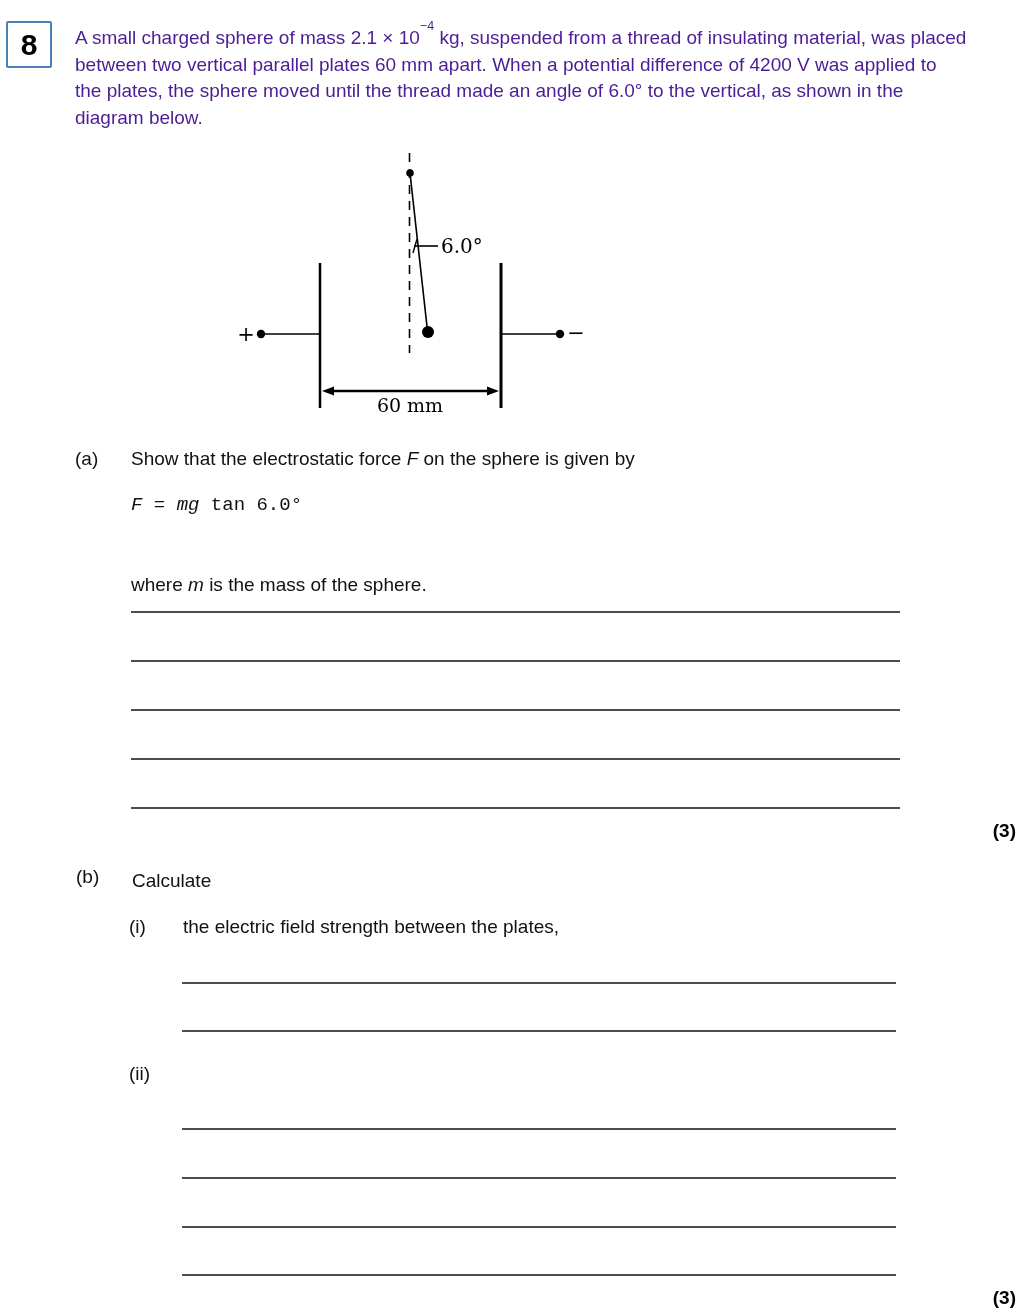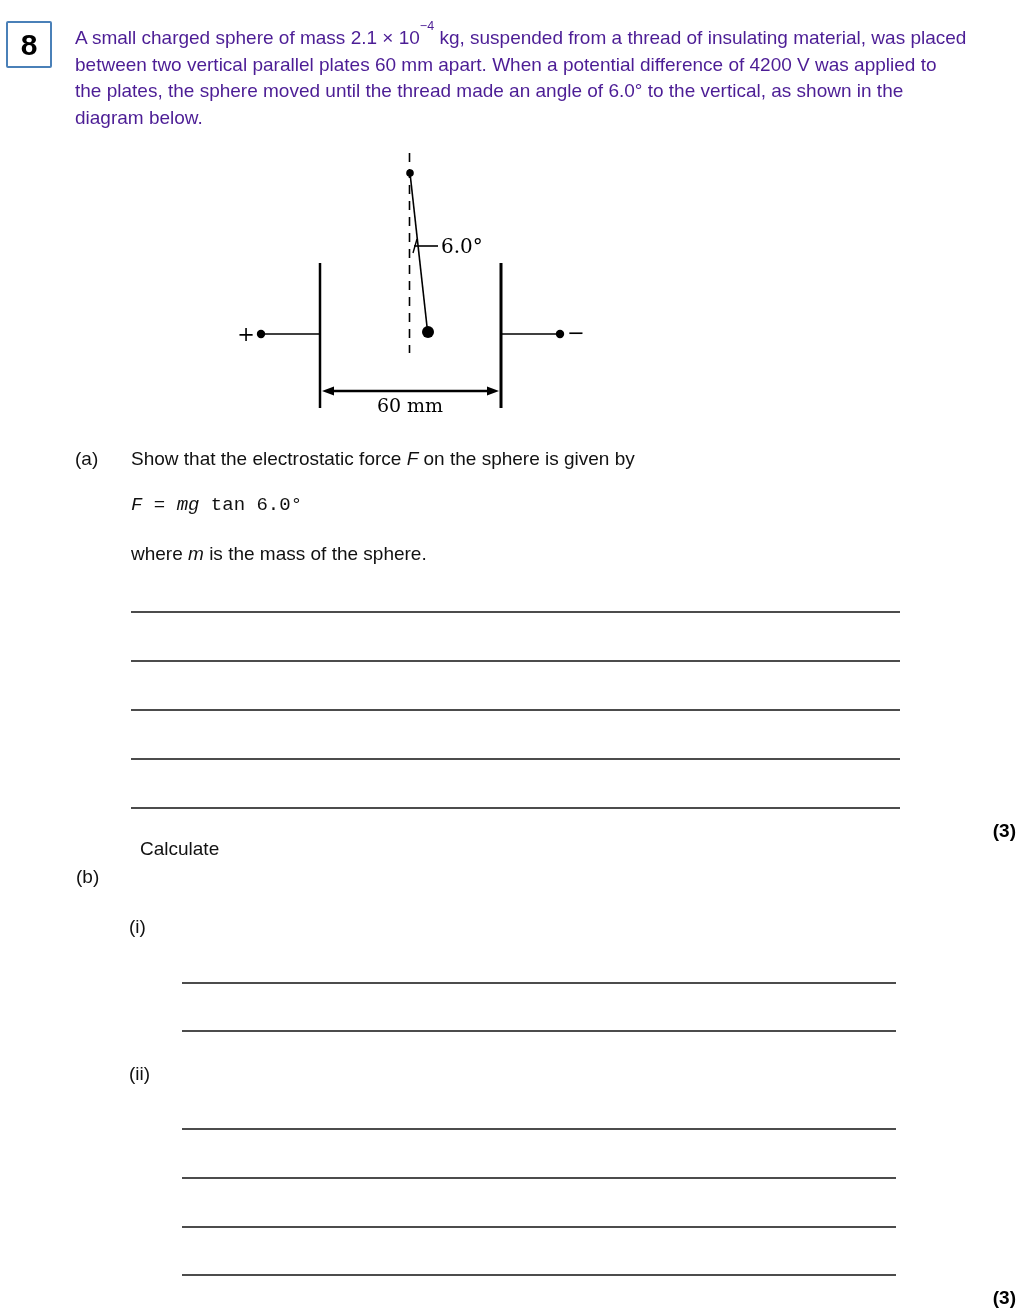--- a/index.html
+++ b/index.html
@@ -73,36 +73,37 @@
 
   <div class="abs t" style="left:75px; top:446px;">(a)</div>
   <div class="abs t" style="left:131px; top:446px;text-align:right;">
     <span>Show that the electrostatic force </span><span class="it">F</span><span> on the sphere is given by</span>
   </div>
 
   <div class="abs t" style="left:131px; top:493px;font-family:Liberation Mono, monospace;">
     <span class="it">F</span><span> = </span><span class="it">mg</span><span> tan 6.0°</span>
   </div>
 
-  <div class="abs t" style="left:131px; top:541px;">
+  <div class="abs t" style="left:131px; top:572px;">
     <span>where </span><span class="it">m</span><span> is the mass of the sphere.</span>
   </div>
 
   <div class="answer-line" style="left:131px; top:611px; width:769px;"></div>
   <div class="answer-line" style="left:131px; top:660px; width:769px;"></div>
   <div class="answer-line" style="left:131px; top:709px; width:769px;"></div>
   <div class="answer-line" style="left:131px; top:758px; width:769px;"></div>
   <div class="answer-line" style="left:131px; top:807px; width:769px;"></div>
 
   <div class="marks" style="top:820px;">(3)</div>
 
   <div class="abs t" style="left:76px; top:864px;">(b)</div>
-  <div class="abs t" style="left:132px; top:836px;margin-left:8px;">Calculate</div>
+  <div class="abs t" style="left:132px; top:868px;">Calculate</div>
 
   <div class="abs t" style="left:129px; top:914px;">(i)</div>
+  <div class="abs t" style="left:183px; top:914px;">the electric field strength between the plates,</div>
 
   <div class="answer-line" style="left:182px; top:982px; width:714px;"></div>
   <div class="answer-line" style="left:182px; top:1030px; width:714px;"></div>
 
   <div class="abs t" style="left:129px; top:1061px;">(ii)</div>
 
   <div class="answer-line" style="left:182px; top:1128px; width:714px;"></div>
   <div class="answer-line" style="left:182px; top:1177px; width:714px;"></div>
   <div class="answer-line" style="left:182px; top:1226px; width:714px;"></div>
   <div class="answer-line" style="left:182px; top:1274px; width:714px;"></div>

